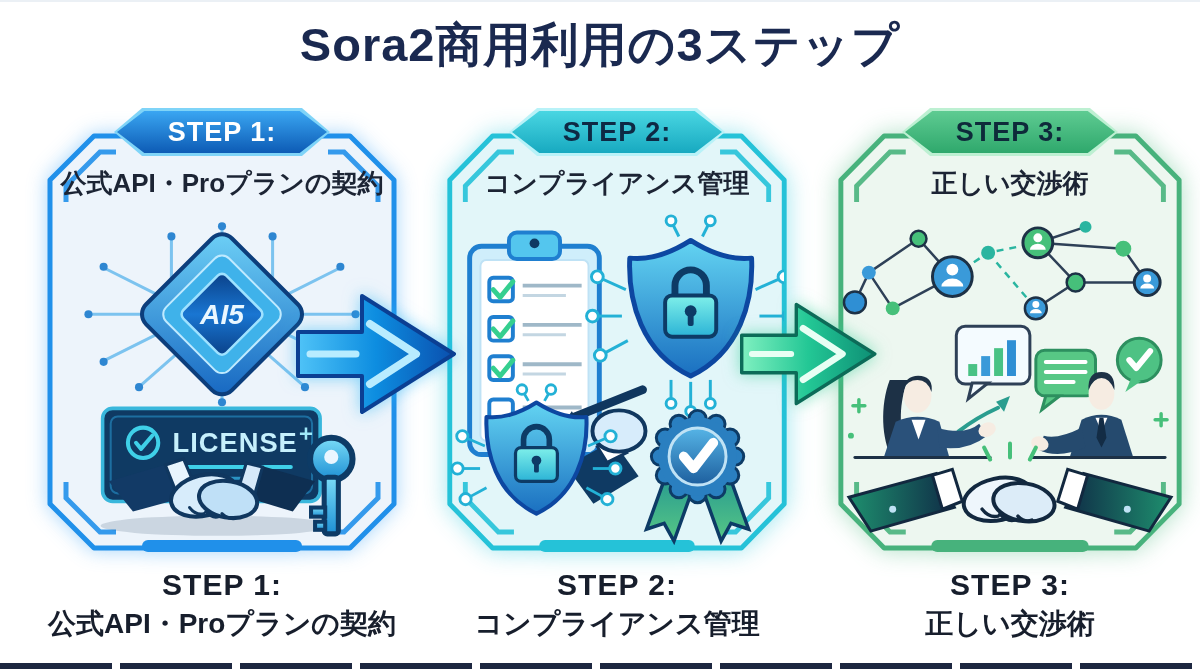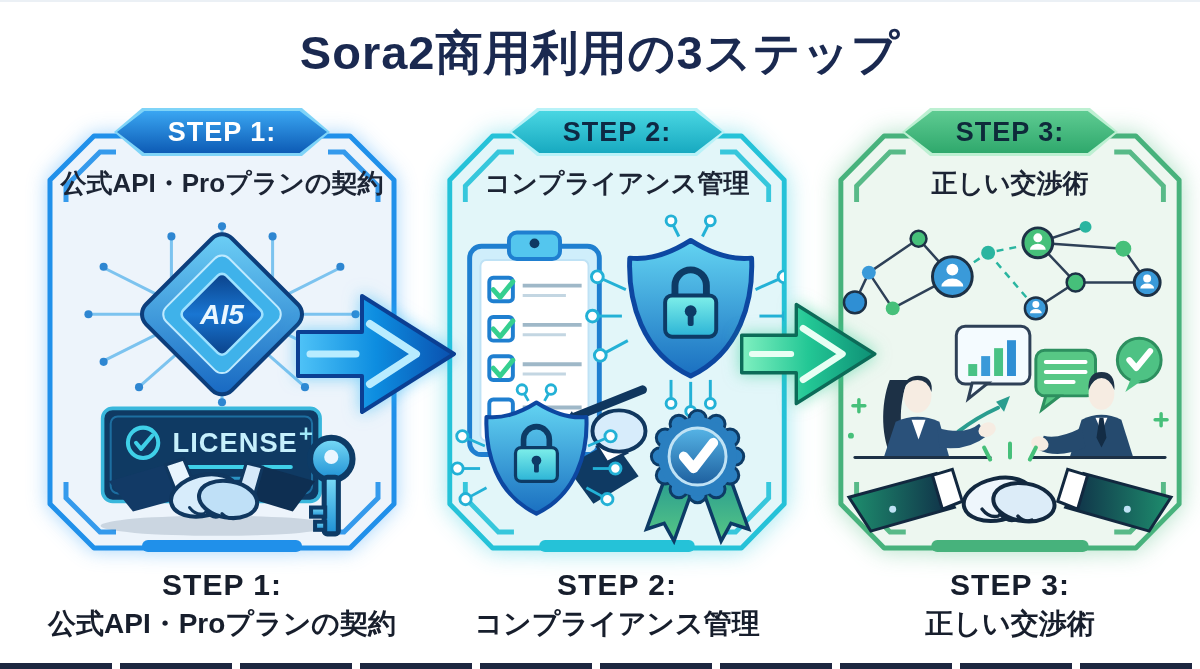--- a/index.html
+++ b/index.html
@@ -2,21 +2,21 @@
 <html><head>
 <meta charset="utf-8">
 <style>
   *{margin:0;padding:0;box-sizing:border-box}
   html,body{width:1200px;height:669px;background:#ffffff;overflow:hidden;
     font-family:"Liberation Sans","DejaVu Sans",sans-serif}
   .canvas{position:absolute;inset:0;width:1200px;height:669px;background:#ffffff}
   .top-hairline{position:absolute;top:0;left:0;width:100%;height:2px;background:#e9eef4;opacity:.9}
   .bottom-strip{position:absolute;bottom:0;left:0;width:100%;height:6px;
     background:repeating-linear-gradient(90deg,#1d2740 0 112px,rgba(29,39,64,0) 112px 120px)}
-  .title{position:absolute;top:22px;left:0;width:100%;text-align:center;
+  .title{position:absolute;top:14px;left:0;width:100%;text-align:center;
     font-size:47px;font-weight:800;color:#1a2950;letter-spacing:1px;white-space:nowrap}
 
   .panel{position:absolute;top:128px;height:428px}
   .p1{left:42px;width:360px}
   .p2{left:442px;width:350px}
   .p3{left:833px;width:354px}
   .frame{position:absolute;inset:0;width:100%;height:100%}
   .p1 .frame{filter:drop-shadow(0 0 10px rgba(33,150,243,.40))}
   .p2 .frame{filter:drop-shadow(0 0 12px rgba(38,198,218,.45))}
   .p3 .frame{filter:drop-shadow(0 0 12px rgba(76,185,126,.45))}

